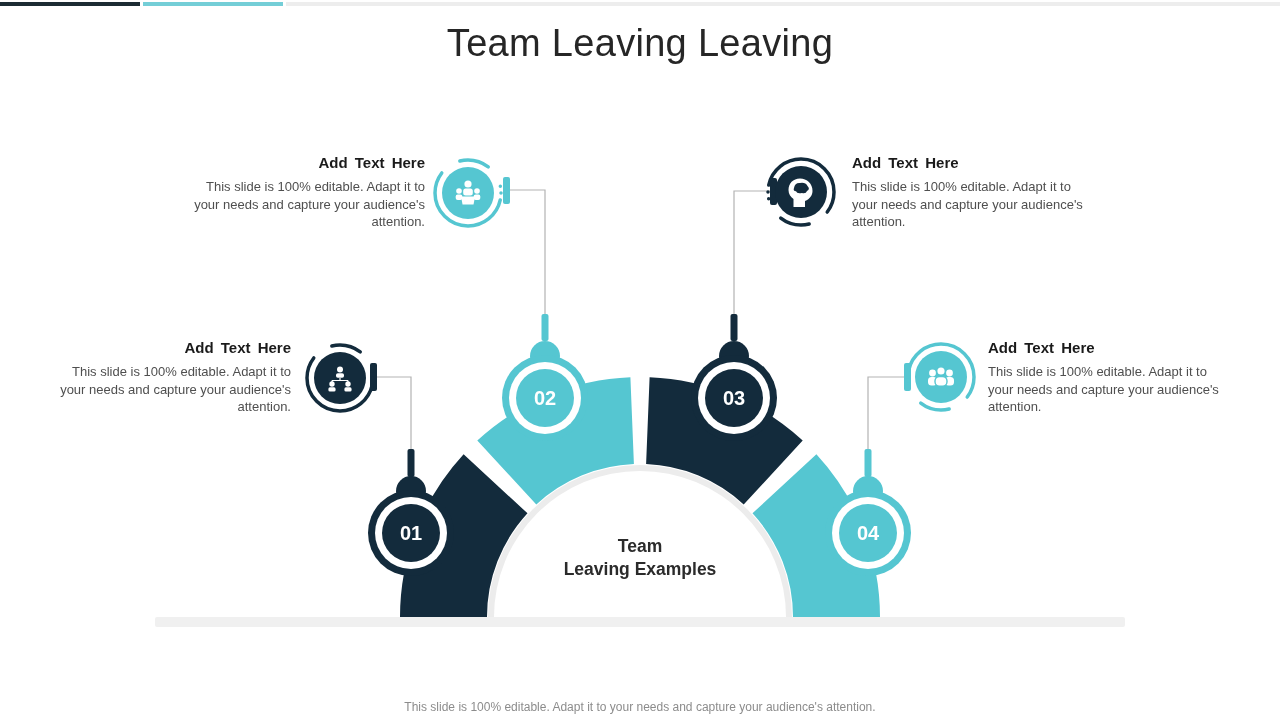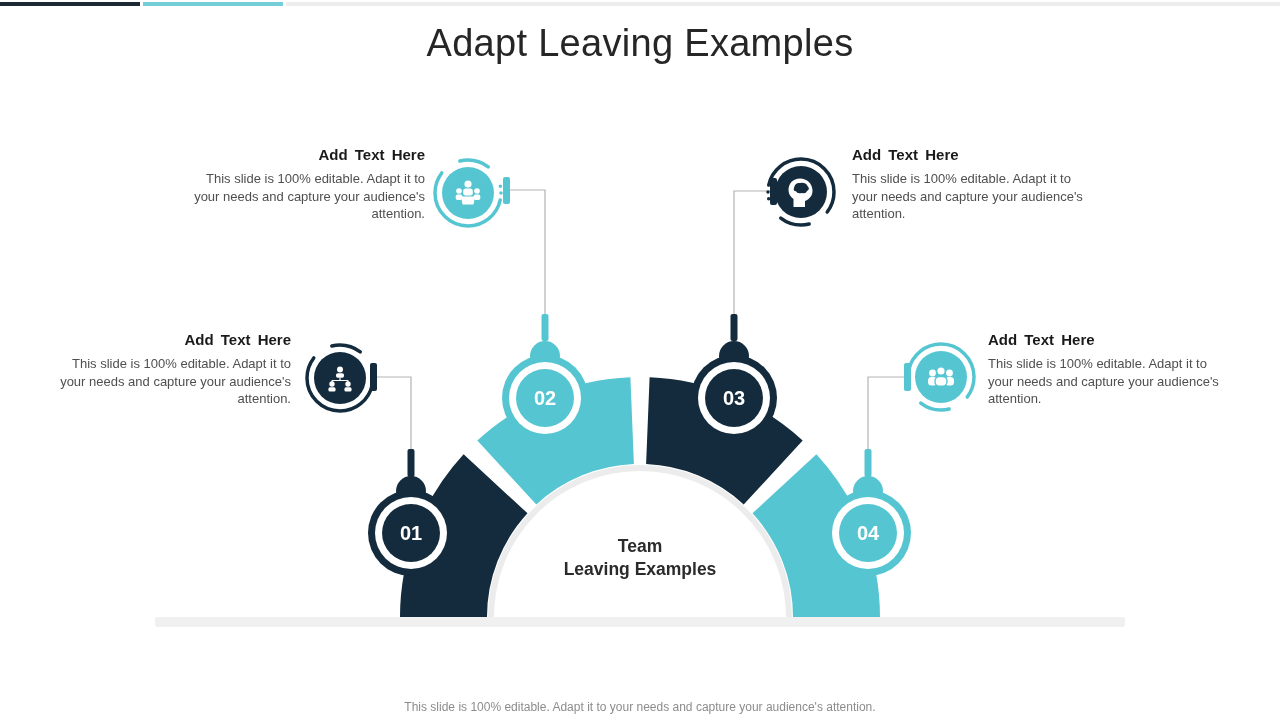--- a/index.html
+++ b/index.html
@@ -15,21 +15,21 @@
 
   .title{
     position:absolute;top:22px;left:0;width:1280px;text-align:center;
     font-size:38px;font-weight:400;color:#262626;letter-spacing:.3px;margin:0;
   }
 
   .diagram-svg{position:absolute;left:0;top:0;}
 
   .callout{position:absolute;width:240px;}
   .callout .heading{
-    font-size:15px;font-weight:700;color:#1a1a1a;word-spacing:3px;margin:4px 0 7px 0;
+    font-size:15px;font-weight:700;color:#1a1a1a;word-spacing:3px;margin:12px 0 7px 0;
   }
   .callout .body{
     font-size:13px;line-height:17.5px;color:#4f4f4f;margin:0;
   }
   .callout.align-right{text-align:right;}
   .callout.align-left{text-align:left;}
   .callout.pos-tl{top:142px;right:855px;}
   .callout.pos-tr{top:142px;left:852px;}
   .callout.pos-ml{top:327px;right:989px;}
   .callout.pos-mr{top:327px;left:988px;}
@@ -45,21 +45,21 @@
 </style>
 </head>
 <body>
 
 <div class="slide">
 
   <div class="topbar-seg topbar-navy"></div>
   <div class="topbar-seg topbar-teal"></div>
   <div class="topbar-seg topbar-gray"></div>
 
-  <h1 class="title">Adapt Leaving Examples</h1>
+  <h1 class="title">Team Leaving Leaving</h1>
 
   <svg class="diagram-svg" width="1280" height="720" viewBox="0 0 1280 720">
     <defs>
       <clipPath id="aboveBase">
           <rect x="0" y="0" width="1280" height="617"></rect>
         </clipPath>
     </defs>
 
     <g fill="none" stroke="#b3b3b3" stroke-width="1.2">
       <polyline points="377,377 411,377 411,451"></polyline>

